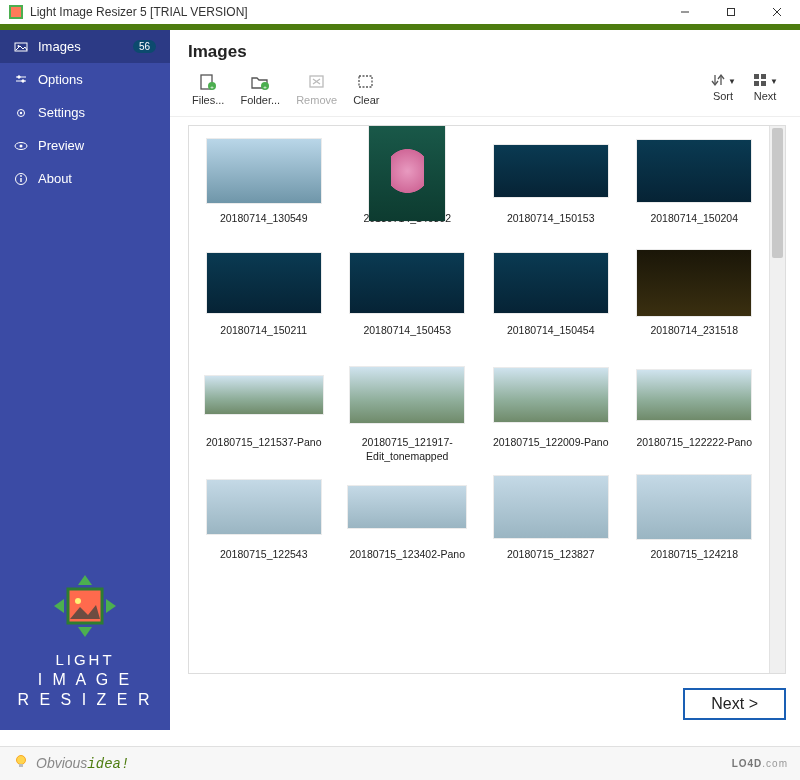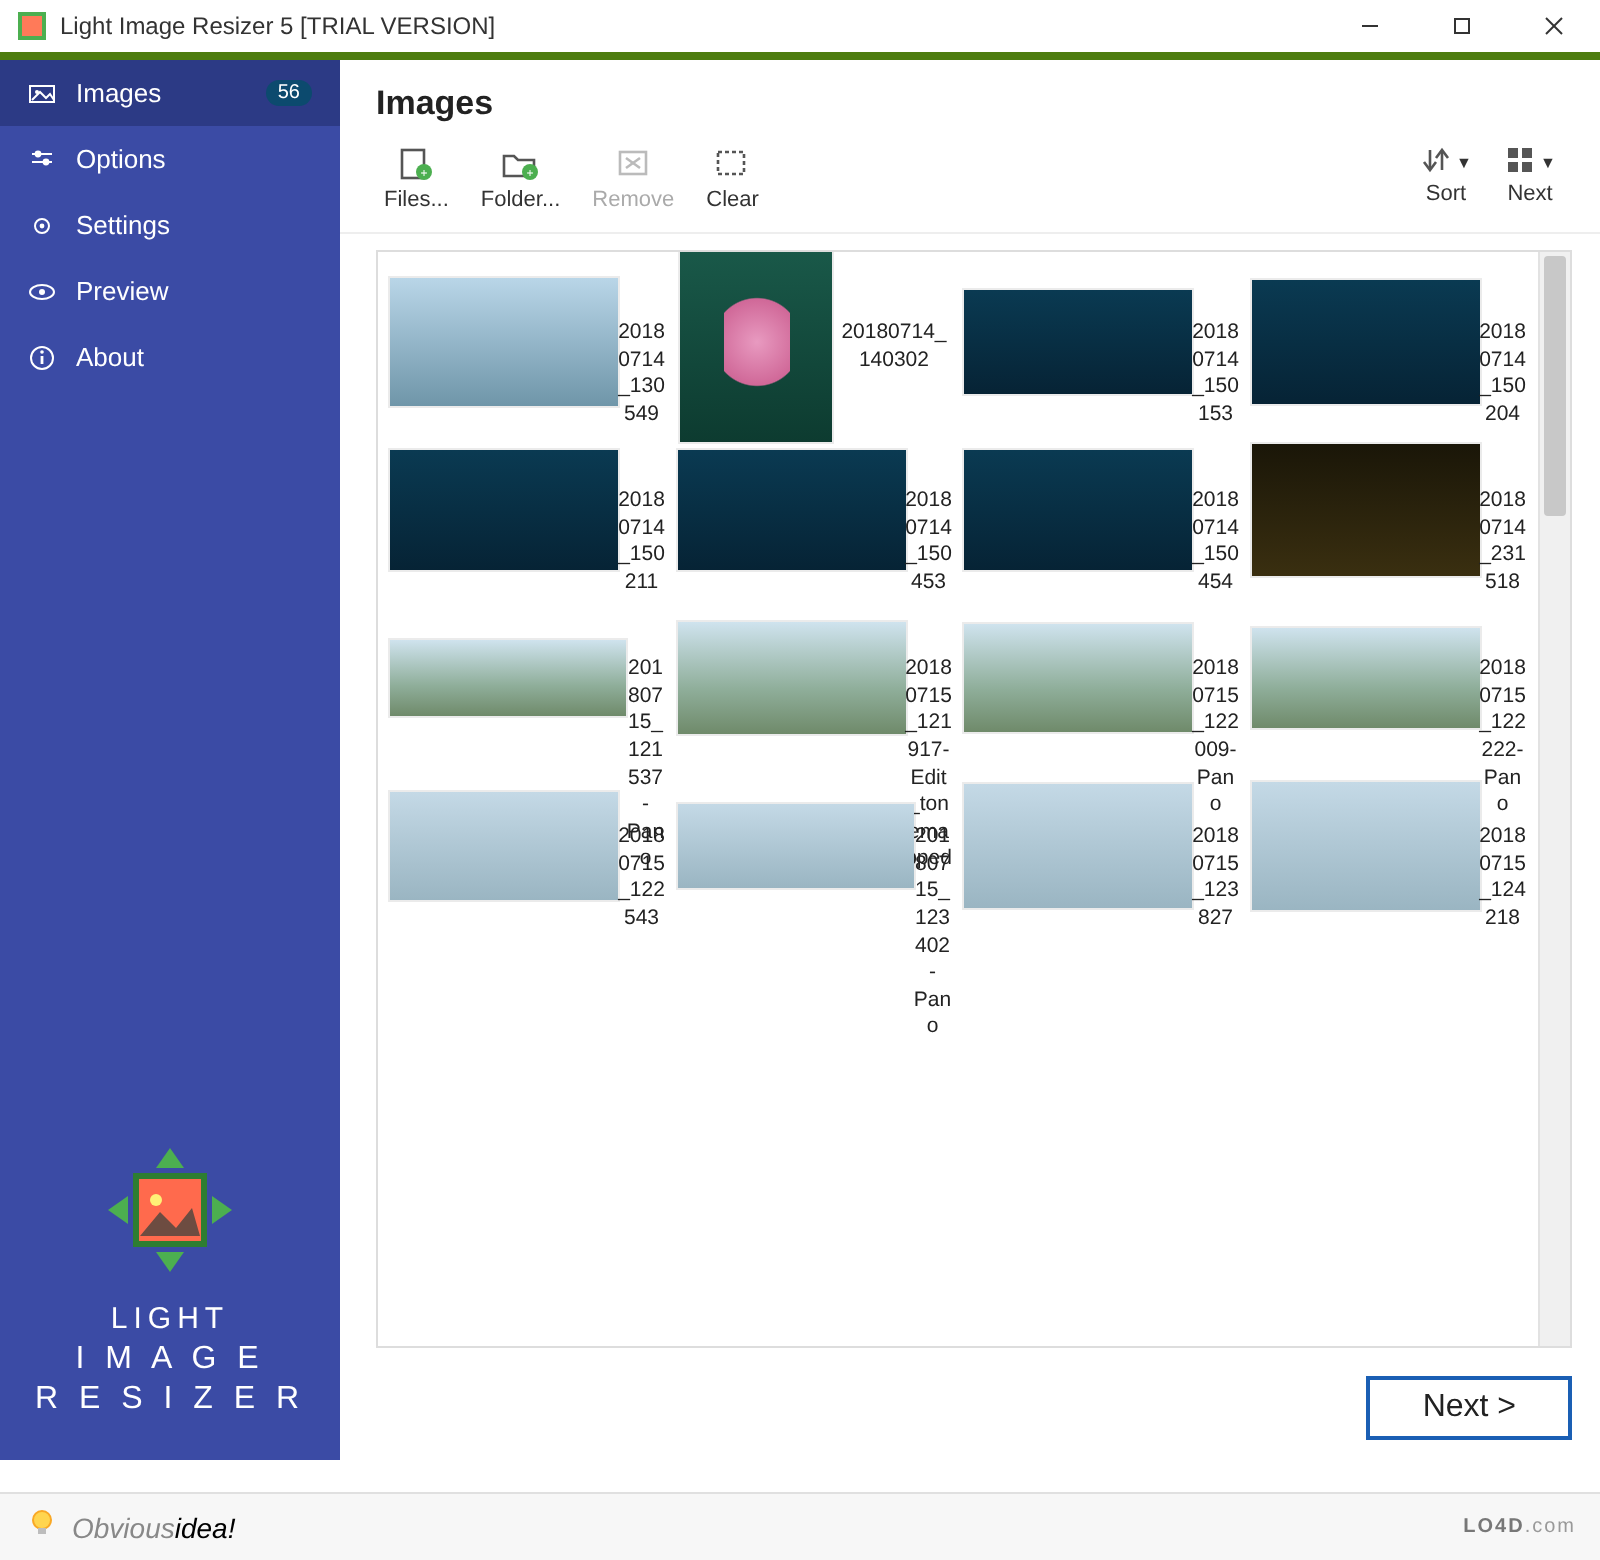--- a/index.html
+++ b/index.html
@@ -1,18 +1,18 @@
 <!DOCTYPE html>
 <html><head>
 <meta charset="utf-8">
 <style>
 * { box-sizing: border-box; margin: 0; padding: 0; font-family: "Segoe UI", Tahoma, sans-serif; }
 body { width: 800px; height: 780px; background: #fff; overflow: hidden; position: relative; }
 
-.titlebar { height: 30px; display: flex; align-items: center; border-bottom: 4px solid #4d7c0f; padding-left: 8px; }
+.titlebar { height: 30px; display: flex; align-items: center; border-bottom: 6px solid #4d7c0f; padding-left: 8px; }
 .titlebar .app-icon { width: 16px; height: 16px; margin-right: 6px; }
 .titlebar .title { font-size: 12px; color: #333; flex: 1; }
 .titlebar .win-btns { display: flex; }
 .titlebar .win-btn { width: 46px; height: 30px; display: flex; align-items: center; justify-content: center; cursor: pointer; }
 
 .main { display: flex; height: 700px; }
 
 .sidebar { width: 170px; background: #3b4ba5; color: #fff; display: flex; flex-direction: column; }
 .sidebar-item { display: flex; align-items: center; padding: 9px 14px; font-size: 13px; cursor: pointer; position: relative; }
 .sidebar-item.active { background: #2c3a85; }
@@ -28,33 +28,33 @@
 .tool-btn { display: flex; flex-direction: column; align-items: center; padding: 2px 8px; font-size: 11px; color: #333; cursor: pointer; min-width: 42px; }
 .tool-btn.disabled { color: #aaa; cursor: default; }
 .tool-btn .t-icon { width: 20px; height: 20px; margin-bottom: 2px; display: flex; align-items: center; justify-content: center; }
 .tool-spacer { flex: 1; }
 .tool-dd { display: flex; flex-direction: column; align-items: center; padding: 2px 6px; font-size: 11px; color: #333; cursor: pointer; position: relative; min-width: 42px; }
 .tool-dd .dd-row { display: flex; align-items: center; gap: 2px; }
 
 .thumb-area-wrap { flex: 1; display: flex; overflow: hidden; border: 1px solid #ddd; margin: 8px 14px 8px 18px; }
 .thumb-area { flex: 1; overflow-y: auto; padding: 10px 6px; }
 .thumb-grid { display: grid; grid-template-columns: repeat(4, 1fr); gap: 8px 6px; }
-.thumb-cell { display: flex; flex-direction: row; align-items: center; justify-content: center; }
+.thumb-cell { display: flex; flex-direction: column; align-items: center; justify-content: center; }
 .thumb-img { width: 120px; height: 70px; display: flex; align-items: center; justify-content: center; margin-bottom: 6px; }
 .thumb-img > div { box-shadow: 0 0 0 1px rgba(0,0,0,.08); }
 .thumb-label { font-size: 10.5px; color: #222; text-align: center; max-width: 126px; word-break: break-word; line-height: 1.3; height: 28px; }
 
 .nav-bar { display: flex; justify-content: flex-end; padding: 6px 14px 10px; }
 .next-btn { border: 2px solid #1a5fb4; background: #fff; padding: 5px 26px; font-size: 16px; color: #222; cursor: pointer; }
 
 .footer { position: absolute; left: 0; bottom: 0; width: 800px; height: 34px; display: flex; align-items: center; background: #f7f7f7; border-top: 1px solid #e0e0e0; padding: 0 12px; }
 .footer-left { display: flex; align-items: center; gap: 6px; font-size: 14px; color: #666; }
 .footer-left .ob { font-style: italic; }
 .footer-left .ob .o1 { color: #888; }
-.footer-left .ob .o2 { color: #000000; }
+.footer-left .ob .o2 { color: #4d7c0f; font-family: Liberation Mono, monospace; }
 .footer-right { margin-left: auto; font-size: 10px; letter-spacing: 1px; color: #999; }
 .footer-right .lo { color: #777; font-weight: 600; }
 
 .scrollbar-stub { width: 16px; background: #f0f0f0; border-left: 1px solid #e2e2e2; position: relative; }
 .scrollbar-stub .sb-thumb { position: absolute; top: 2px; left: 2px; right: 2px; height: 130px; background: #c8c8c8; border-radius: 2px; }
 
 
 .ph { background: linear-gradient(180deg,#b9d6e8 0%,#6f96a9 100%); }
 .ph.sea { background: linear-gradient(180deg,#0a3a52 0%,#062335 100%); }
 .ph.star { background: linear-gradient(180deg,#1a5a4a 0%,#0d3b30 100%); position: relative; }

